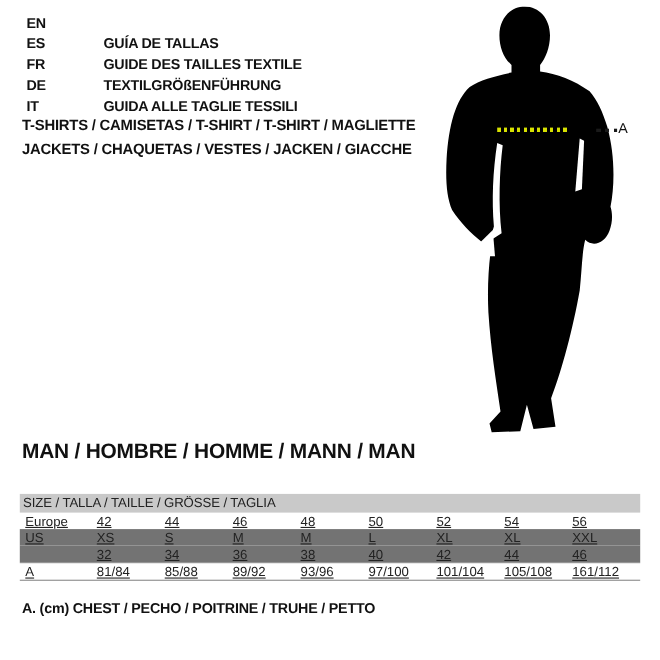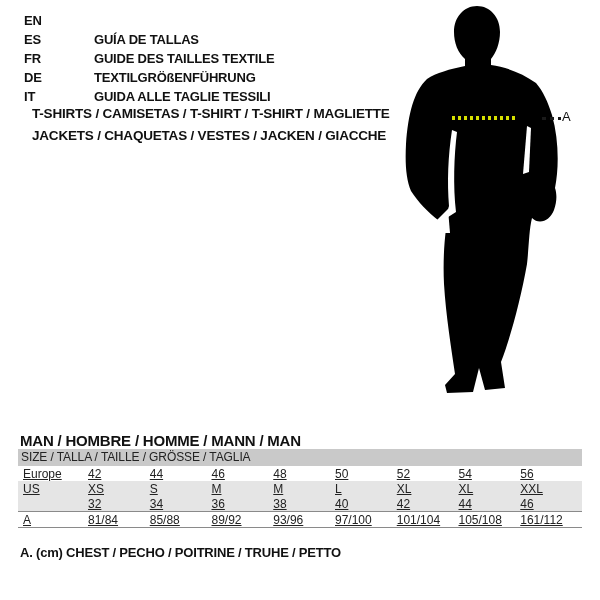--- a/index.html
+++ b/index.html
@@ -8,39 +8,39 @@
     background:#ffffff;color:#111;
     font-family:"Liberation Sans", sans-serif;
     -webkit-font-smoothing:antialiased;
   }
   
   .lang-list{position:absolute;top:13px;left:24px;}
   .lang-row{display:flex;height:19px;gap:36px;}
   .lang-code{width:34px;font-size:13px;font-weight:bold;letter-spacing:-0.2px;}
   .lang-label{font-size:13px;font-weight:bold;letter-spacing:-0.2px;white-space:nowrap;}
   
-  .garments{position:absolute;top:103px;left:20px;line-height:22px;margin-left:12px;}
+  .garments{position:absolute;top:103px;left:20px;line-height:22px;}
   .garment-line{font-size:13.5px;font-weight:bold;letter-spacing:-0.2px;white-space:nowrap;}
   
   .figure{position:absolute;left:403px;top:6px;width:170px;height:390px;}
   .figure svg{display:block;width:100%;height:100%;}
   .chest-dots{position:absolute;left:452px;top:116px;width:65px;height:4px;
     background:repeating-linear-gradient(90deg,#d6e000 0 3px,transparent 3px 6px);}
   .chest-dash{position:absolute;left:542px;top:117px;width:19px;height:3px;
     background:repeating-linear-gradient(90deg,#1a1a1a 0 4px,transparent 4px 8px);}
   .measure-label{position:absolute;left:562px;top:109px;font-size:13px;color:#111;}
   
-  .section-title{position:absolute;top:432px;left:20px;font-size:15px;font-weight:bold;letter-spacing:-0.2px;}
+  .section-title{position:absolute;top:400px;left:20px;font-size:19px;font-weight:bold;letter-spacing:-0.2px;}
   
   .size-table{position:absolute;top:449px;left:18px;width:564px;font-size:12px;color:#222;}
   .thead{background:#c9c9c9;height:17px;line-height:17px;padding-left:3px;letter-spacing:-0.1px;}
   .trow{display:grid;grid-template-columns:70px repeat(8,1fr);height:15px;line-height:17px;box-sizing:content-box;text-decoration:underline;}
   .trow .rlabel{text-align:left;padding-left:5px;}
   .trow .cell{}
-  .trow.alt{background:#e5e5e5;}
+  .trow.alt{background:#737373;}
   .trow.final{border-top:1px solid #8a8a8a;border-bottom:1px solid #8a8a8a;}
   
   .footnote{position:absolute;top:545px;left:20px;font-size:13px;font-weight:bold;letter-spacing:-0.2px;}
 </style>
 </head>
 <body>
 
 <div class="lang-list">
   <div class="lang-row">
     <span class="lang-code">EN</span>

